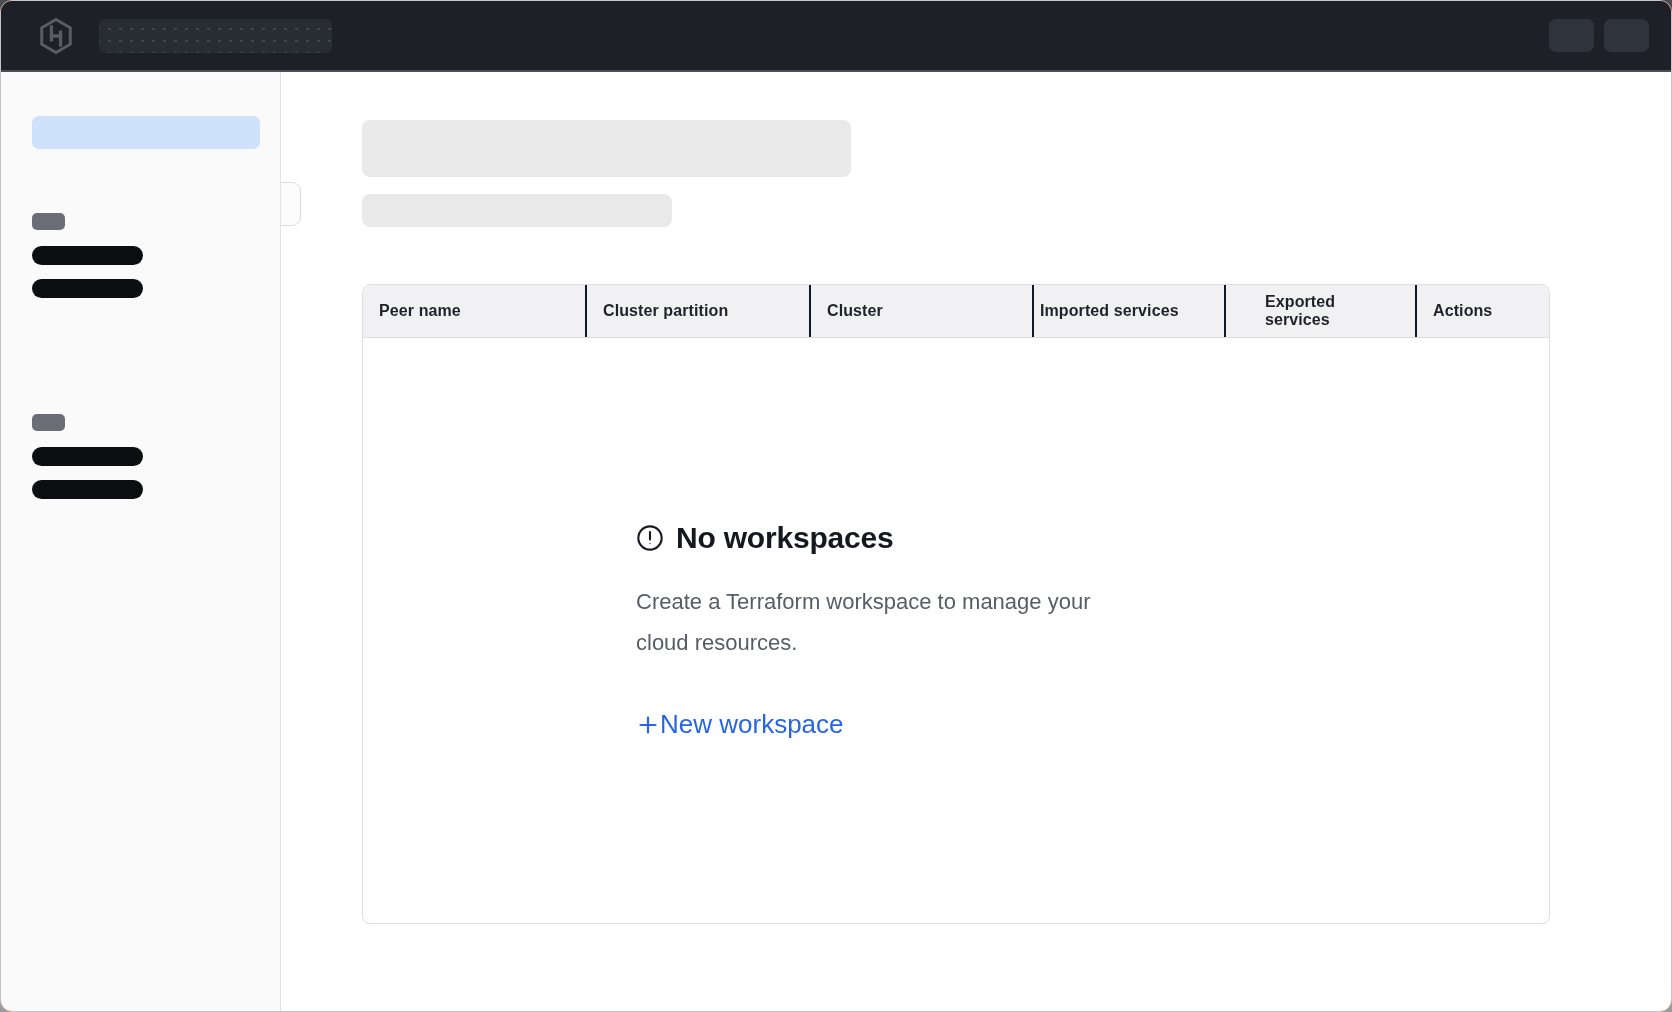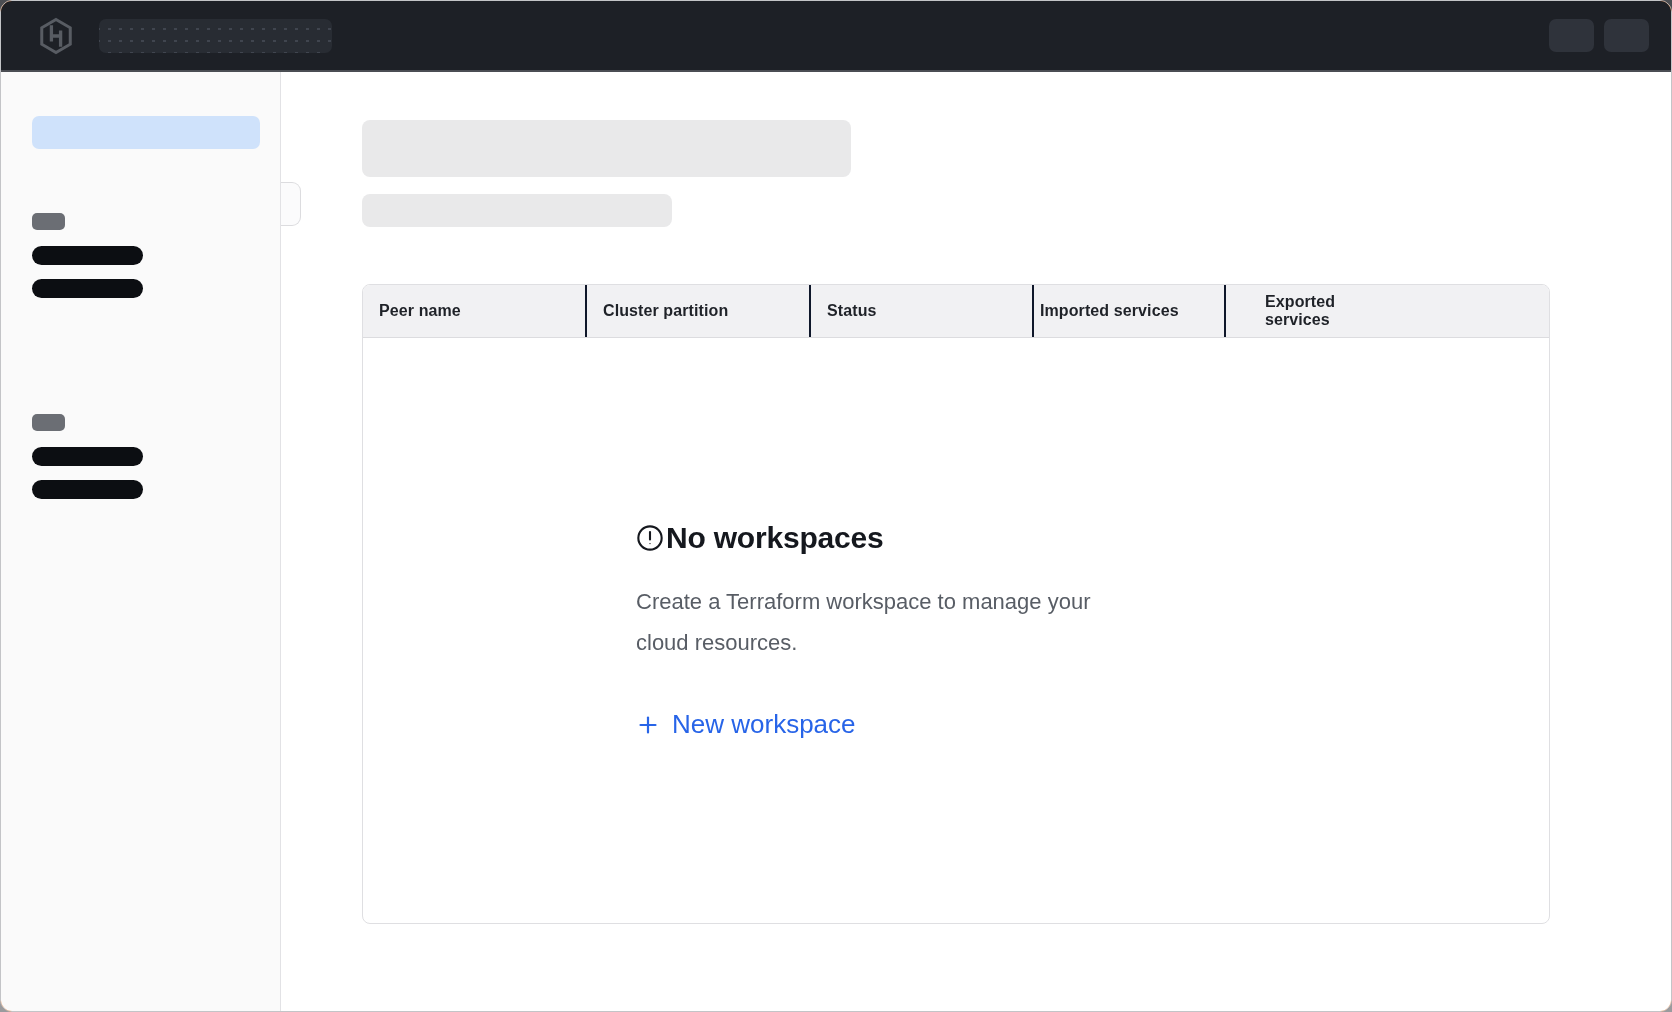--- a/index.html
+++ b/index.html
@@ -67,25 +67,25 @@
   .th{
     box-sizing:border-box;padding:0 16px;display:flex;align-items:center;
     font-size:16px;font-weight:700;color:#1f2228;letter-spacing:0.1px;
     border-left:2px solid #0f172a;
   }
   .th:first-child{border-left:none;}
   .col-0{width:222px;}.col-1{width:224px;}.col-2{width:223px;}
   .col-3{width:192px;padding-left:6px;}.col-4{width:191px;padding-left:39px;}.col-5{flex:1;}
   .tbody{flex:1;display:flex;align-items:center;justify-content:center;}
   .empty{width:640px;display:flex;flex-direction:column;align-items:flex-start;}
-  .empty-title-row{display:flex;align-items:center;gap:2px;margin:0;}
+  .empty-title-row{display:flex;align-items:center;gap:12px;margin:0;}
   .empty-title{font-size:30px;font-weight:700;color:#15181e;letter-spacing:-0.2px;}
   .empty-desc{margin-top:26px;font-size:22px;line-height:41px;color:#585d65;}
   .empty-link{
-    margin-top:46px;display:flex;align-items:center;gap:12px;cursor:pointer;
+    margin-top:46px;display:flex;align-items:center;gap:0;cursor:pointer;
     color:var(--accent-blue,#2764e8);font-size:26px;font-weight:500;text-decoration:none;
   }
 </style>
 </head>
 <body style="--topbar-bg: #1d2026; --accent-blue: #2764e8; --active-item-bg: #cfe2fb; --skeleton-dark: #0c0e12; --skeleton-gray: #6b6e74; --skeleton-light: #e9e9ea;">
 
 <div class="window">
 
   <header class="topbar">
     <div class="logo">
@@ -115,23 +115,24 @@
     <div class="sidebar-handle"></div>
 
     <main class="main">
       <div class="skeleton-block large"></div>
       <div class="skeleton-block small"></div>
 
       <section class="table-card">
         <div class="thead">
           <div class="th col-0">Peer name</div>
           <div class="th col-1">Cluster partition</div>
-          <div class="th col-2">Status</div>
+          <div class="th col-2">Cluster</div>
           <div class="th col-3">Imported services</div>
           <div class="th col-4">Exported services</div>
+          <div class="th col-5">Actions</div>
         </div>
 
         <div class="tbody">
           <div class="empty">
             <h2 class="empty-title-row">
               <span style="display:flex;">
                 <svg width="28" height="28" viewBox="0 0 24 24" fill="none" stroke="#15181e" stroke-width="1.8" stroke-linecap="round">
                   <circle cx="12" cy="12" r="10"></circle>
                   <line x1="12" y1="6.8" x2="12" y2="13.2"></line>
                   <circle cx="12" cy="16.8" r="0.6" fill="#15181e" stroke="none"></circle>

